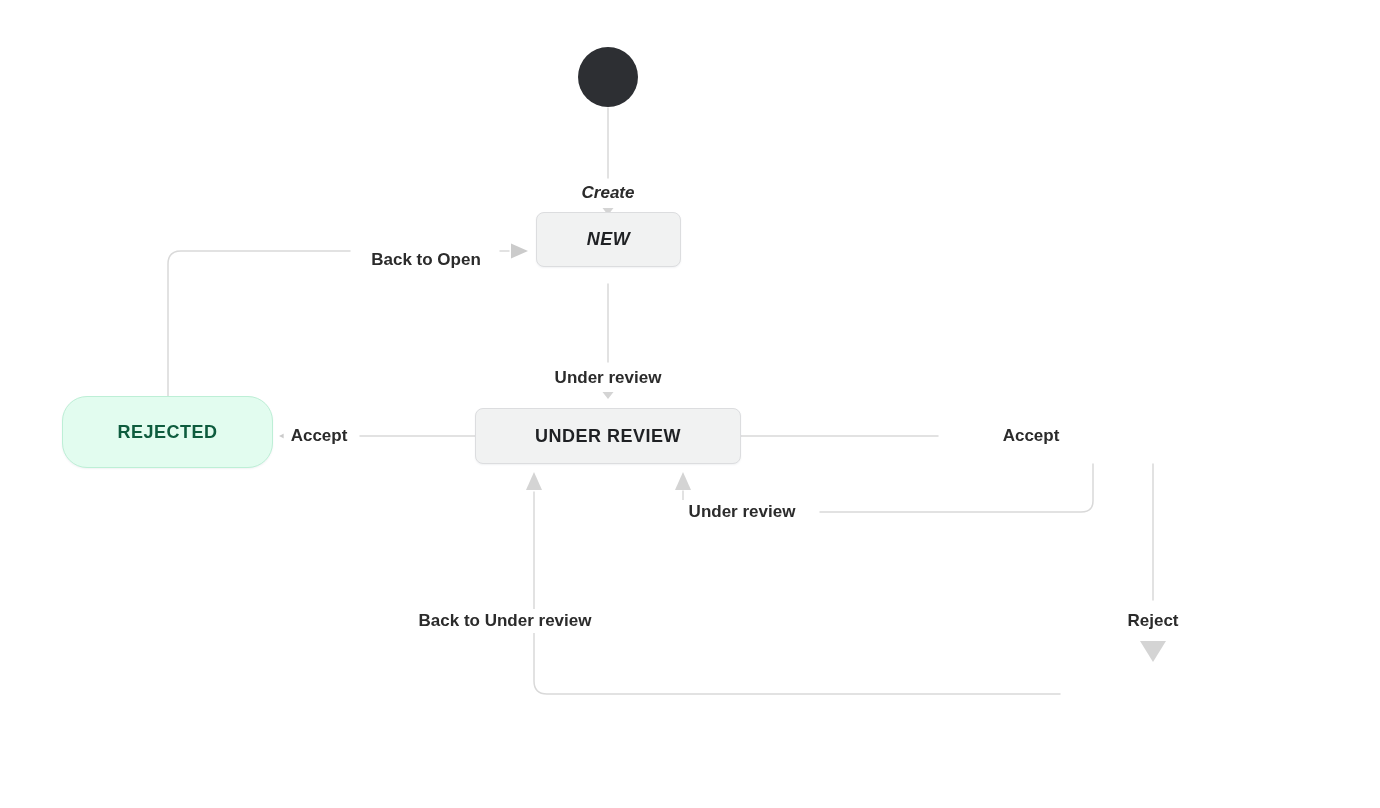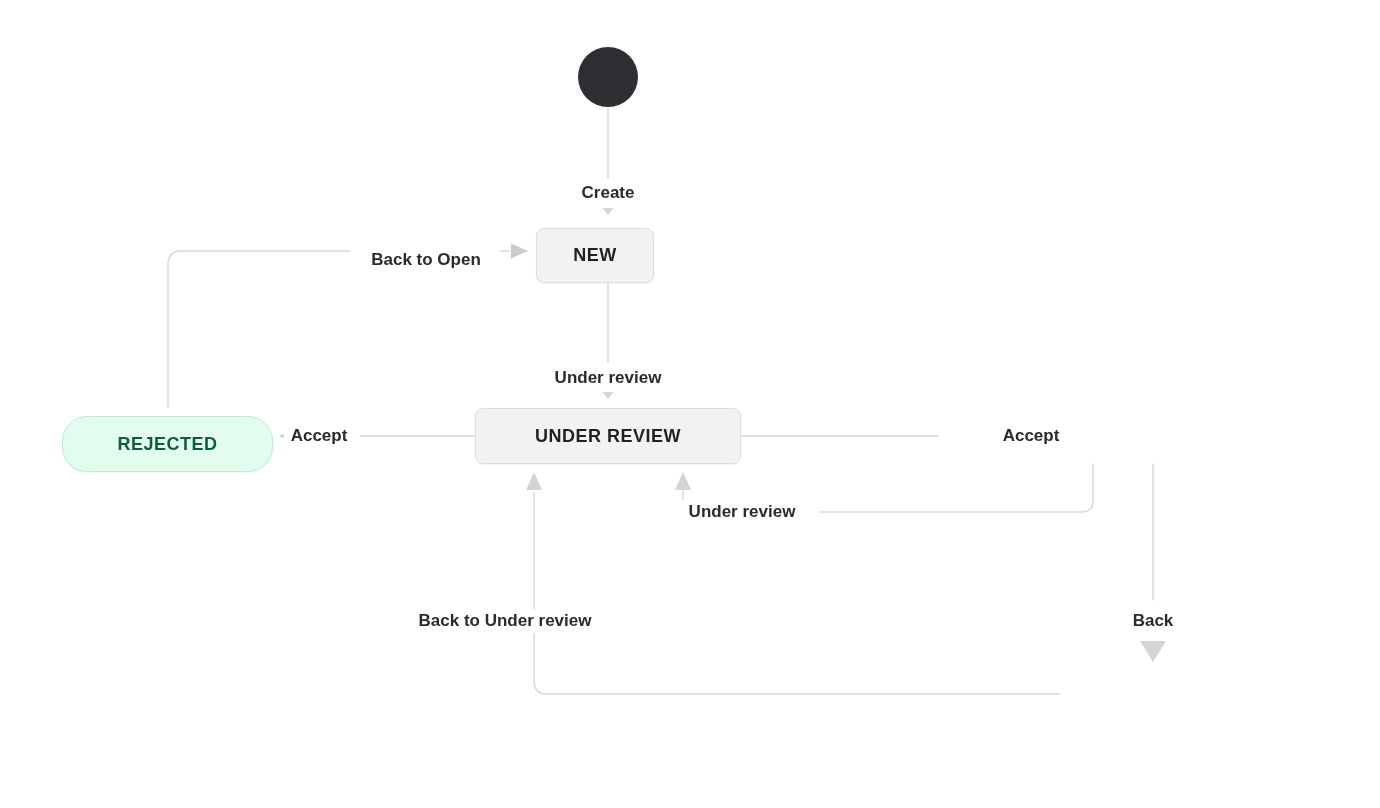--- a/index.html
+++ b/index.html
@@ -28,34 +28,34 @@
     display: flex; align-items: center; justify-content: center;
     border-radius: 8px; border: 1px solid transparent;
     font-weight: 700; font-size: 18px; letter-spacing: 0.5px;
     box-shadow: 0 1px 2px rgba(9, 30, 66, 0.06);
     cursor: pointer;
   }
   .state.neutral { background: #f1f2f2; border-color: #dcdddf; color: #1f2124; }
   .state.success { background: #e2fcef; border-color: #bdefd6; color: #0e5c3e; }
   .state.info    { background: #e4eefb; border-color: #c9dcf6; color: #16407e; }
 
-  .state-new          { left: 536px; top: 228px; width: 118px; height: 55px; }
+  .state-new          { left: 536px; top: 212px; width: 145px; height: 55px; font-style: italic; }
   .state-under-review { left: 475px; top: 408px; width: 266px; height: 56px; }
-  .state-rejected     { left: 62px;  top: 416px; width: 211px; height: 56px; border-radius: 25px; }
+  .state-rejected     { left: 62px;  top: 396px; width: 211px; height: 72px; border-radius: 25px; }
   .state-accepted     { left: 1047px; top: 408px; width: 214px; height: 56px; }
   .state-closed       { left: 1061px; top: 666px; width: 186px; height: 57px; }
 
   .tlabel {
     position: absolute; z-index: 2;
     transform: translate(-50%, -50%);
     font-weight: 700; font-size: 17px; color: #2b2b2b;
     background: #ffffff; padding: 2px 7px; white-space: nowrap;
     cursor: pointer;
   }
-  .tlabel-create        { left: 608px;  top: 193px; }
+  .tlabel-create        { left: 608px;  top: 193px; font-style: italic; }
   .tlabel-under-review  { left: 608px;  top: 378px; }
   .tlabel-back-to-open  { left: 426px;  top: 260px; }
   .tlabel-reject        { left: 319px;  top: 436px; }
   .tlabel-accept        { left: 1031px;  top: 436px; }
   .tlabel-under-review2 { left: 742px;  top: 512px; }
   .tlabel-close         { left: 1153px; top: 621px; }
   .tlabel-back-to-ur    { left: 505px;  top: 621px; }
 </style>
 </head>
 <body>
@@ -91,21 +91,21 @@
     <path class="line" d="M1060,694 H547 Q534,694 534,681 V492"></path>
     <polygon class="arrow-light" points="526,490 542,490 534,472"></polygon>
   </svg>
 
   <div class="tlabel tlabel-create">Create</div>
   <div class="tlabel tlabel-under-review">Under review</div>
   <div class="tlabel tlabel-back-to-open">Back to Open</div>
   <div class="tlabel tlabel-reject">Accept</div>
   <div class="tlabel tlabel-accept">Accept</div>
   <div class="tlabel tlabel-under-review2">Under review</div>
-  <div class="tlabel tlabel-close">Back</div>
+  <div class="tlabel tlabel-close">Reject</div>
   <div class="tlabel tlabel-back-to-ur">Back to Under review</div>
 
   <div class="start-node"></div>
 
   <div class="state neutral state-new">NEW</div>
   <div class="state neutral state-under-review">UNDER REVIEW</div>
   <div class="state success state-rejected">REJECTED</div>
 
 </div>
 

